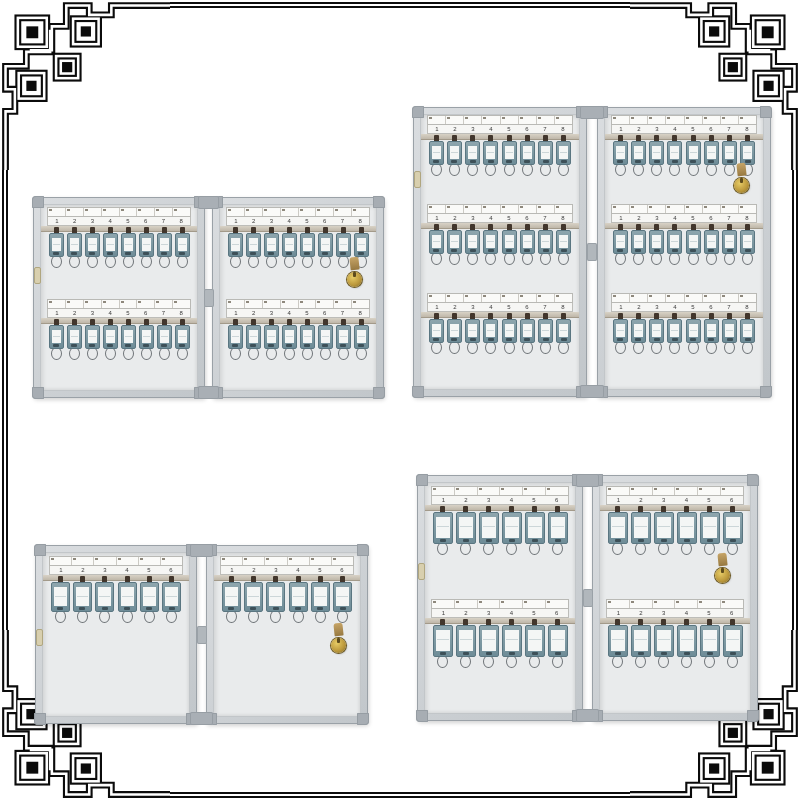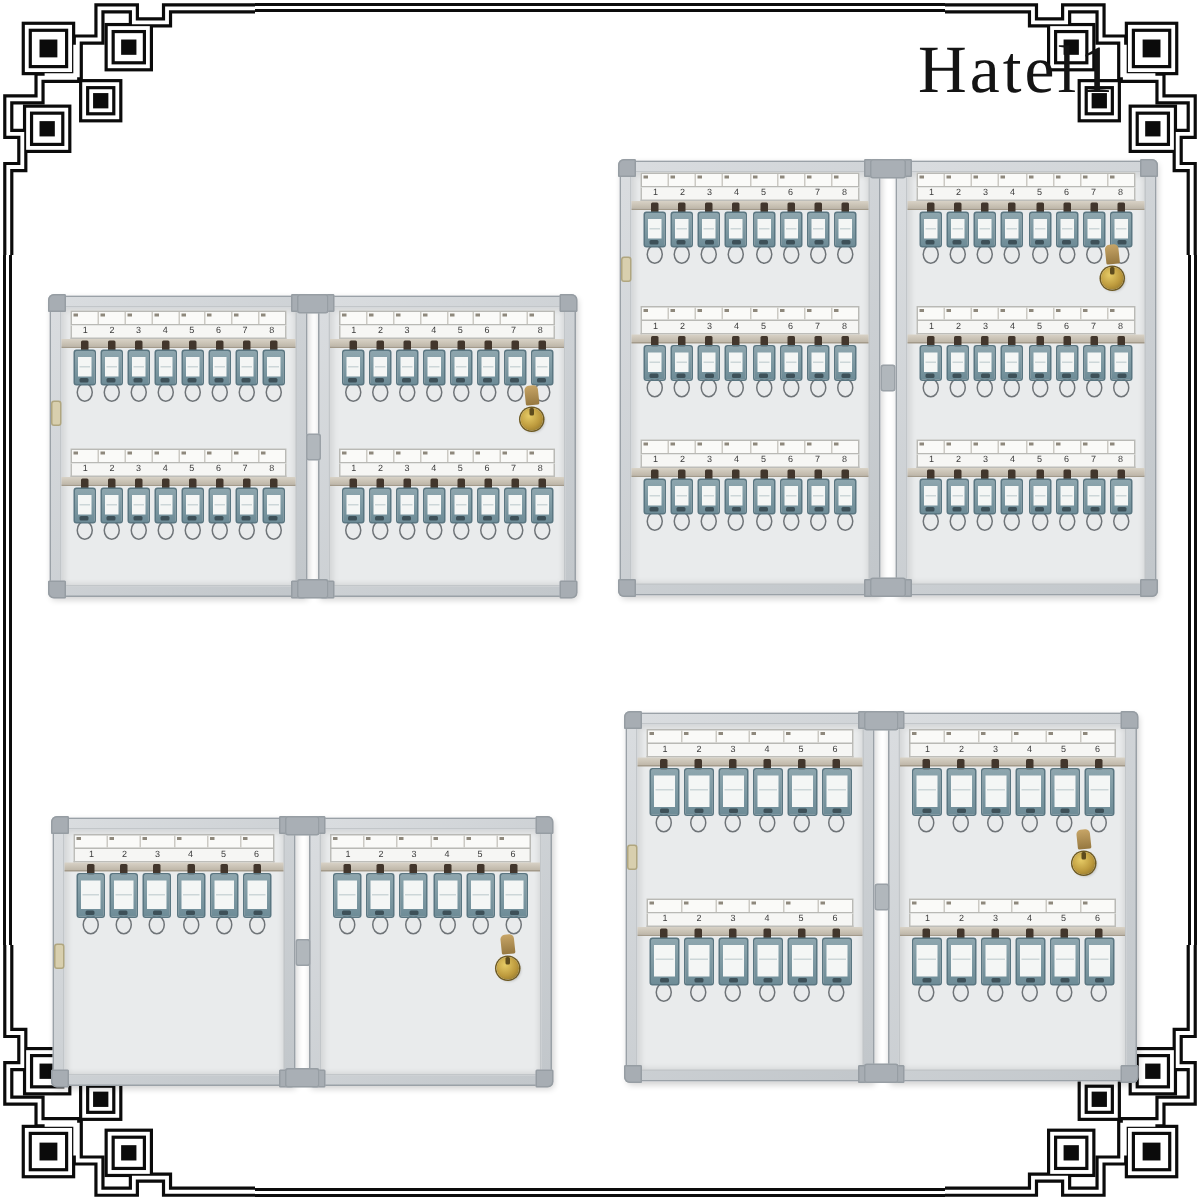--- a/index.html
+++ b/index.html
@@ -96,21 +96,20 @@
       <rect x="66" y="66" width="26" height="26"></rect>
     </g>
     <g class="solid">
       <rect x="31" y="31" width="14" height="14"></rect>
       <rect x="31" y="95" width="12" height="12"></rect>
       <rect x="95" y="31" width="12" height="12"></rect>
       <rect x="73" y="73" width="12" height="12"></rect>
     </g>
   </svg>
 
-  <div class="brand">Hatel1</div>
 
   <div class="cabinet" style="left: 33px; top: 197px; width: 351px; height: 201px;">
       <div class="panel" style="left: 0px; width: 172px; height: 201px;">
         <div class="cap tl"></div>
         <div class="cap tr"></div>
         <div class="cap bl"></div>
         <div class="cap br"></div>
         <div class="inner"></div>
         <div class="latch" style="top: 70px;"></div>
         <div class="row" style="top: 10px; left: 14px; width: 144px;">

